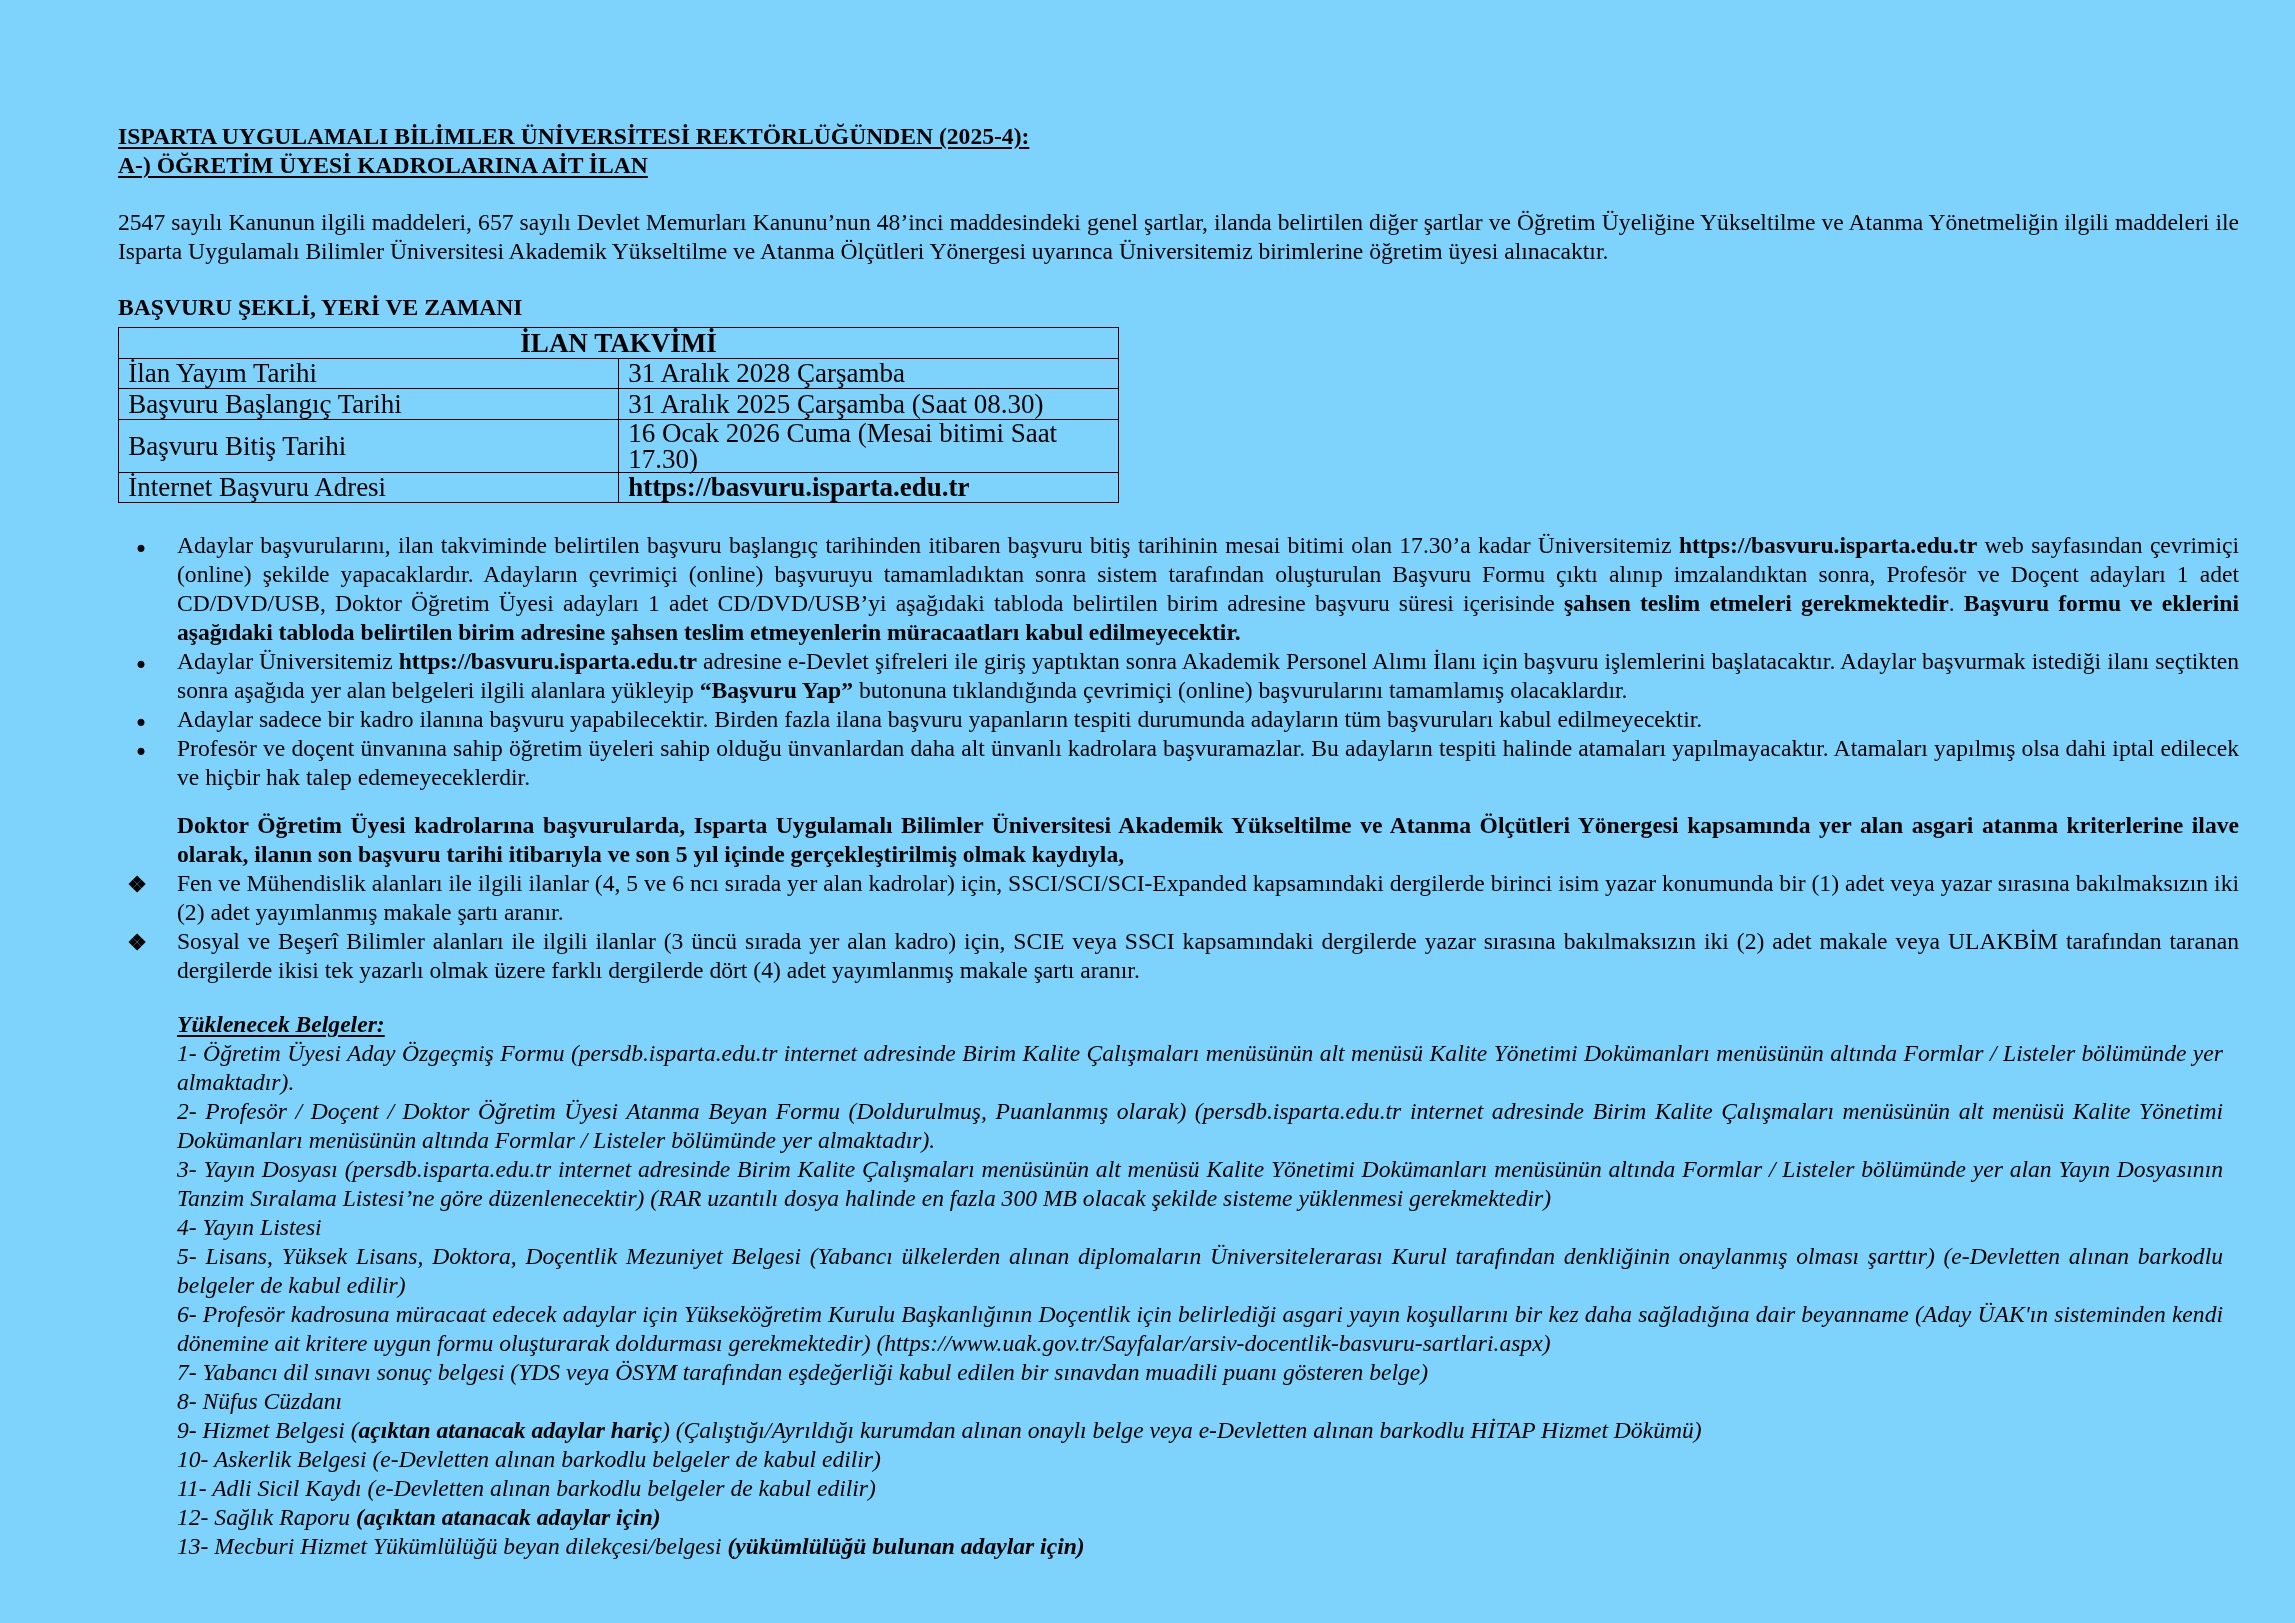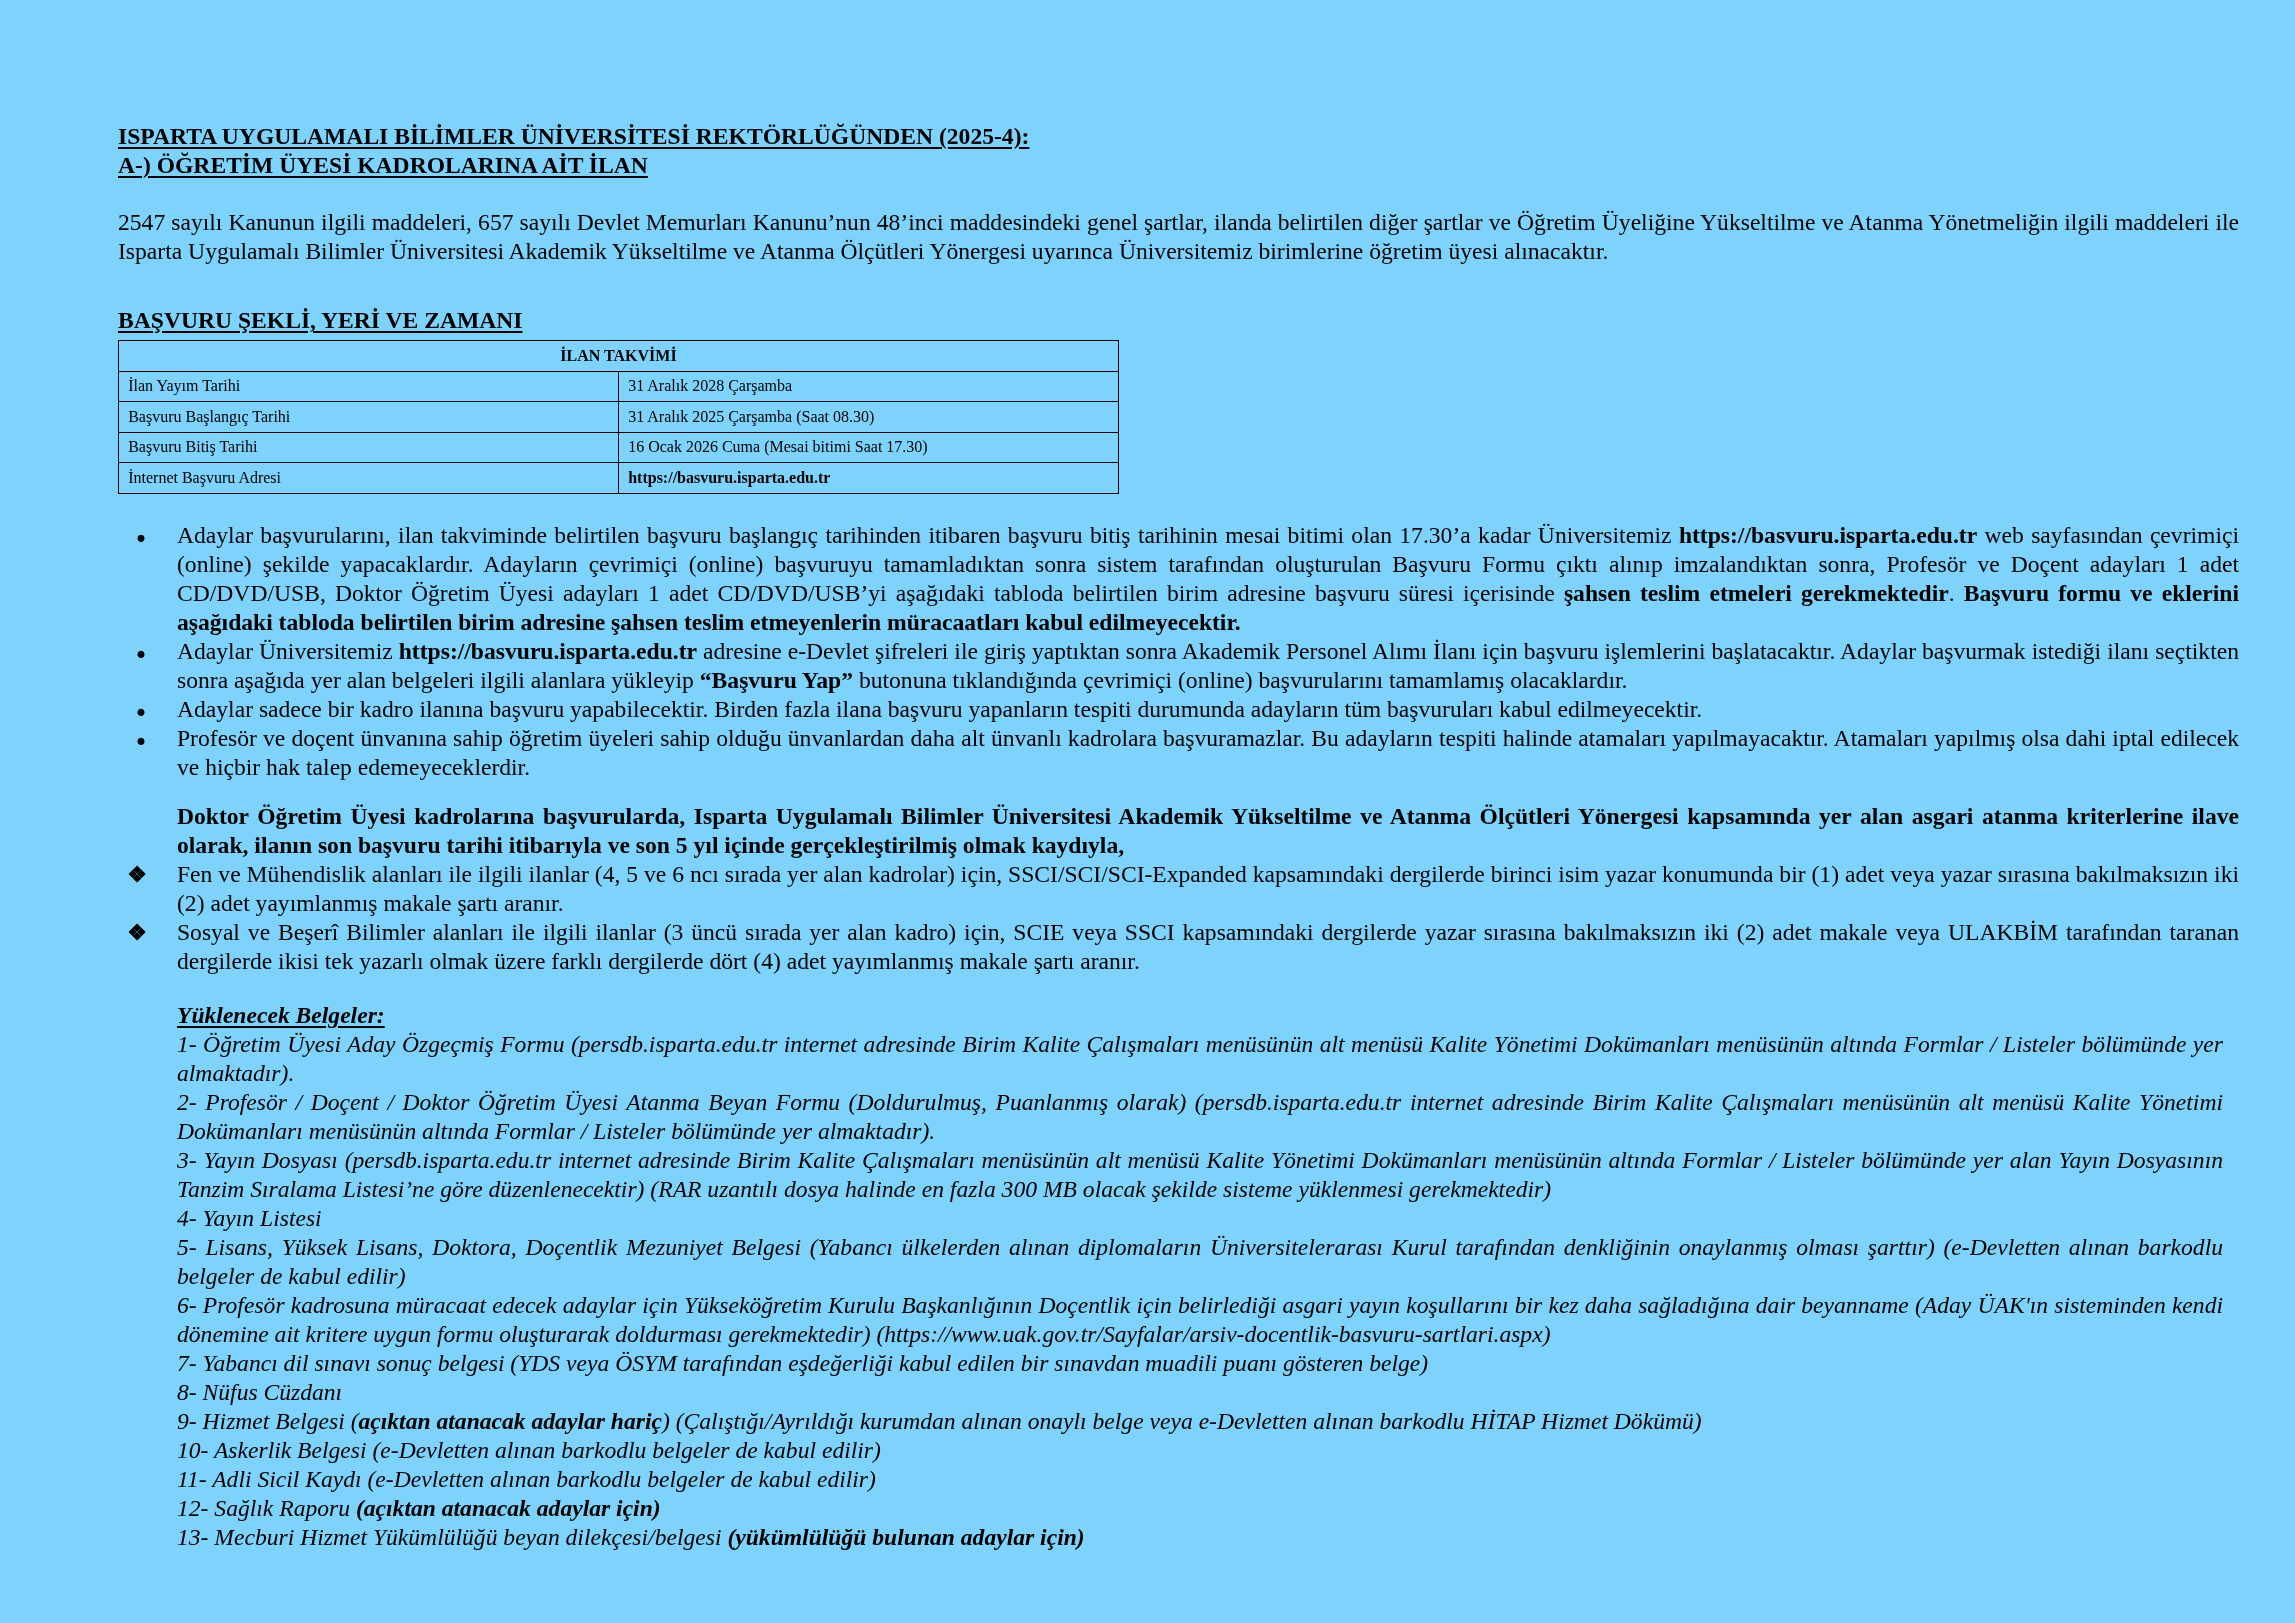--- a/index.html
+++ b/index.html
@@ -14,28 +14,28 @@
   .title {
     font-weight: bold; text-decoration: underline;
     text-decoration-thickness: 2px; text-underline-offset: 3.3px;
     line-height: 29px;
   }
   .title.first { margin-top: 122px; }
 
   .intro { margin: 28px 0 0 0; text-align: justify; line-height: 29px; }
 
   .section-heading {
-    margin-top: 40px; font-weight: bold; text-decoration: underline;
+    margin-top: 27px; font-weight: bold; 
     text-decoration-thickness: 2px; text-underline-offset: 3.3px;
     line-height: 29px;
   }
 
   table.schedule { border-collapse: collapse; margin-top: 5.2px; width: 1001px; table-layout: fixed; }
   .schedule th, .schedule td {
-    border: 1.3px solid #000; font-size: 16px; padding: 0 9.2px;
+    border: 1.3px solid #000; font-size: 27px; padding: 0 9.2px;
     height: 29.5px; vertical-align: middle; line-height: 26px;
   }
   .schedule th { text-align: center; font-weight: bold; }
   .schedule td.lbl { width: 401px; }
   .schedule td.bold { font-weight: bold; }
 
   .bullets { margin-top: 27.5px; }
   .li { position: relative; padding-left: 59px; text-align: justify; line-height: 29px; }
   .marker { position: absolute; top: 0; }
   .marker.dot { left: 18.3px; top: 2px; font-size: 16.4px; }

